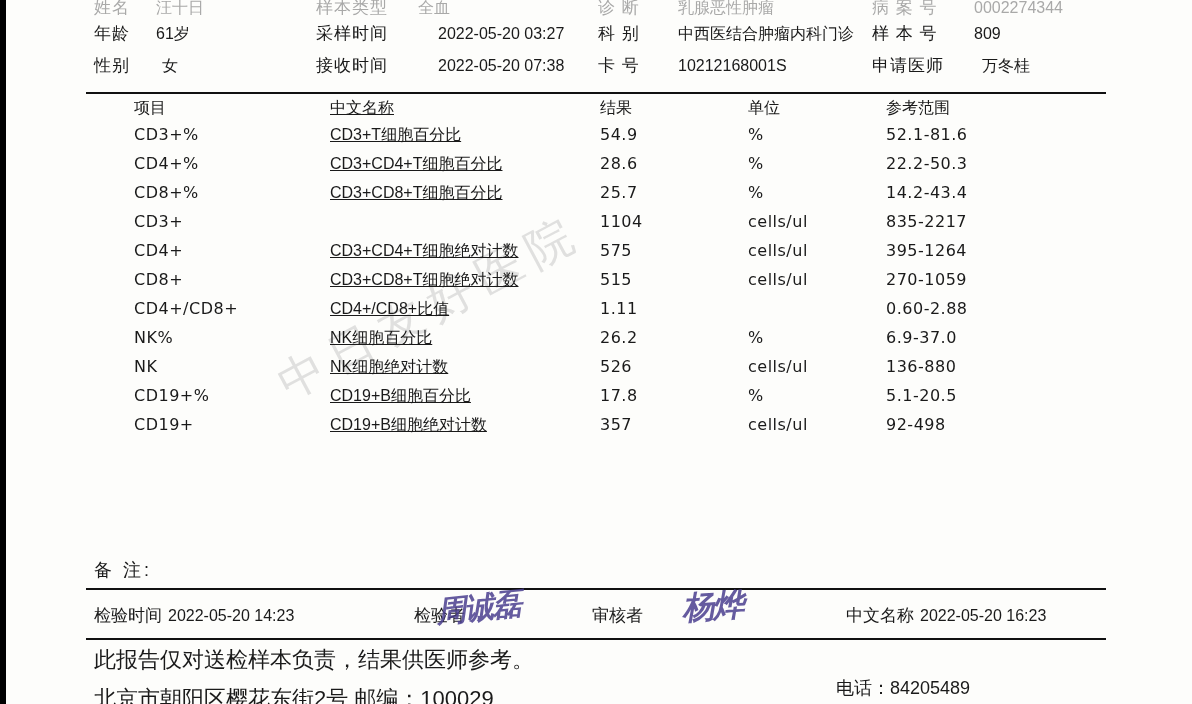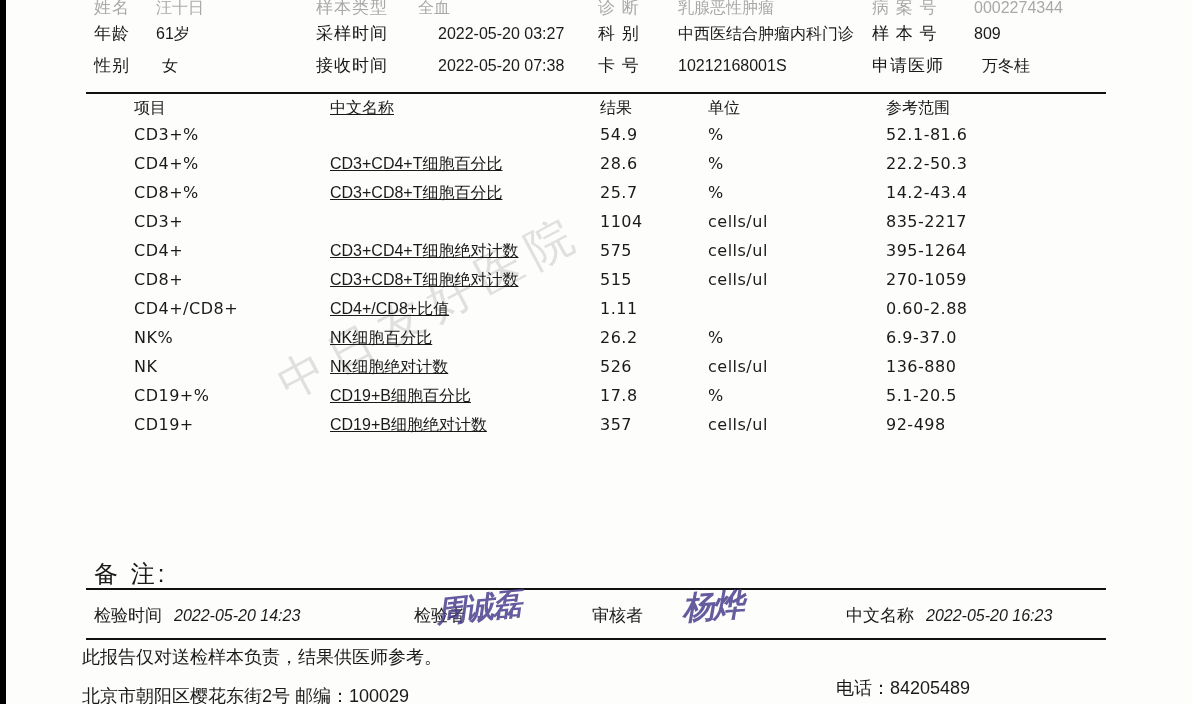--- a/index.html
+++ b/index.html
@@ -104,21 +104,21 @@
     white-space: nowrap;
   }
   .trow.head { height: 24px; line-height: 24px; }
   .c {
     position: absolute;
     top: 0;
   }
   .c-item   { left: 128px; text-align: center; }
   .c-name   { left: 324px; text-decoration: underline; }
   .c-result { left: 594px; }
-  .c-unit   { left: 702px; }
+  .c-unit   { left: 742px; }
   .c-ref    { left: 880px; }
 
   .mono-ish {
     font-family: "DejaVu Sans", "Liberation Sans", sans-serif;
     letter-spacing: .5px;
   }
 
   
   .watermark {
     position: absolute;
@@ -133,56 +133,56 @@
     font-family: "Liberation Serif", "DejaVu Serif", serif;
     white-space: nowrap;
     pointer-events: none;
   }
 
   
   .remarks {
     position: absolute;
     left: 88px;
     top: 558px;
-    font-size: 24px;
+    font-size: 18px;
     letter-spacing: 3px;
   }
 
   
   .sig-line {
     position: absolute;
     top: 604px;
     font-size: 17px;
     white-space: nowrap;
   }
   .sig-line.a { left: 88px; }
   .sig-line.b { left: 362px; margin-left: 46px; }
   .sig-line.c { left: 586px; }
   .sig-line.d { left: 840px; }
-  .sig-val { font-size: 16px; margin-left: 12px; font-style: italic; }
+  .sig-val { font-size: 16px; margin-left: 6px; }
 
   .handwriting {
     position: absolute;
     font-family: "Liberation Serif", "DejaVu Serif", serif;
     color: #4b3f8f;
     font-style: italic;
     font-weight: bold;
     font-size: 30px;
     transform: rotate(-6deg);
     letter-spacing: -2px;
     opacity: .85;
   }
   .hw-1 { left: 430px; top: 588px; }
   .hw-2 { left: 676px; top: 585px; font-size: 32px; transform: rotate(-4deg); }
 
   
   .foot {
     position: absolute;
-    left: 76px;
-    font-size: 18px;
+    left: 88px;
+    font-size: 22px;
     white-space: nowrap;
   }
   .foot.l1 { top: 645px; }
   .foot.l2 { top: 676px; margin-top: 8px; }
   .foot-right {
     position: absolute;
     left: 830px;
     top: 676px;
     font-size: 18px;
     white-space: nowrap;
@@ -242,20 +242,21 @@
       <div class="trow head">
         <span class="c c-item">项目</span>
         <span class="c c-name">中文名称</span>
         <span class="c c-result">结果</span>
         <span class="c c-unit">单位</span>
         <span class="c c-ref">参考范围</span>
       </div>
 
       <div class="trow">
         <span class="c c-item mono-ish">CD3+%</span>
+        <span class="c c-name">CD3+T细胞百分比</span>
         <span class="c c-result mono-ish">54.9</span>
         <span class="c c-unit mono-ish">%</span>
         <span class="c c-ref mono-ish">52.1-81.6</span>
       </div>
       <div class="trow">
         <span class="c c-item mono-ish">CD4+%</span>
         <span class="c c-name">CD3+CD4+T细胞百分比</span>
         <span class="c c-result mono-ish">28.6</span>
         <span class="c c-unit mono-ish">%</span>
         <span class="c c-ref mono-ish">22.2-50.3</span>

